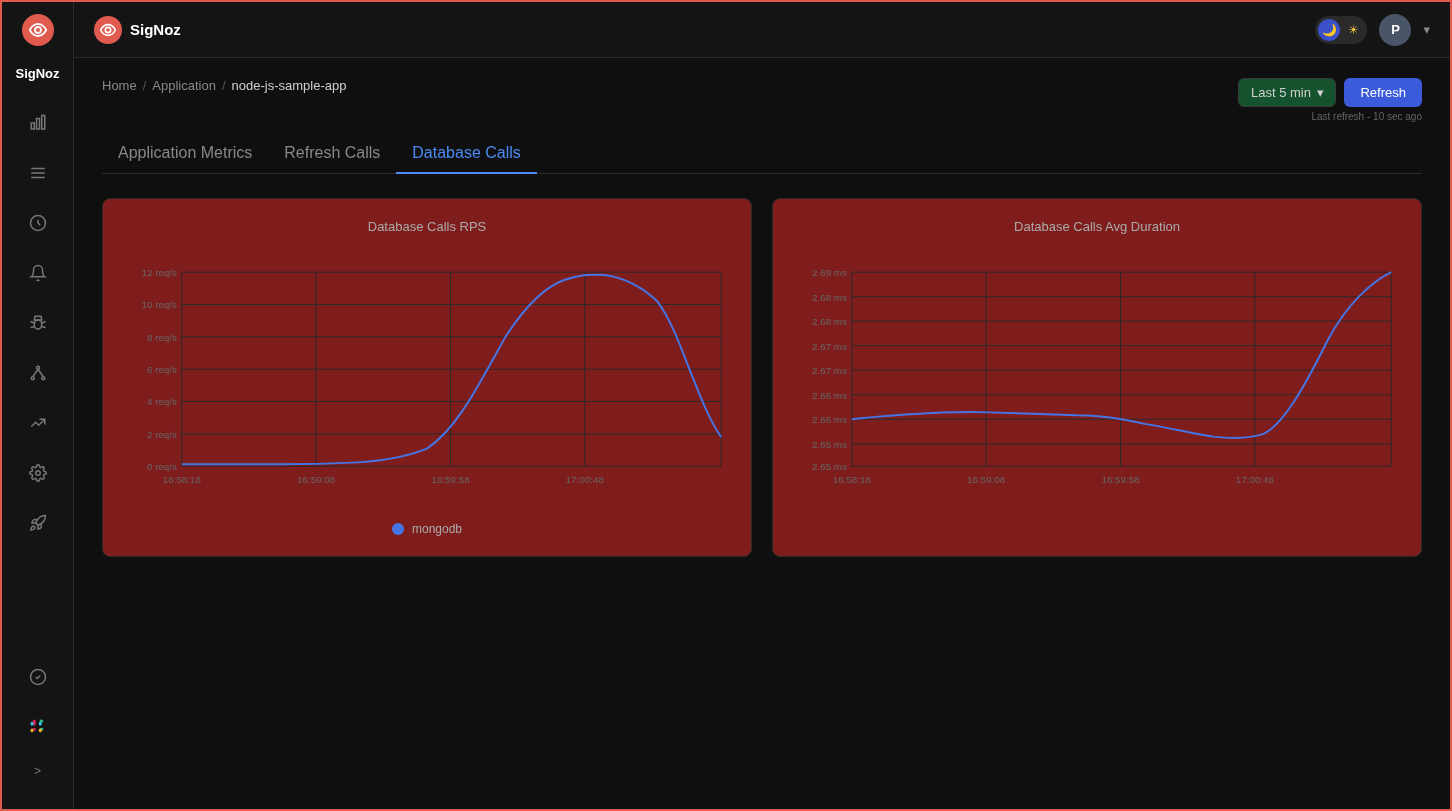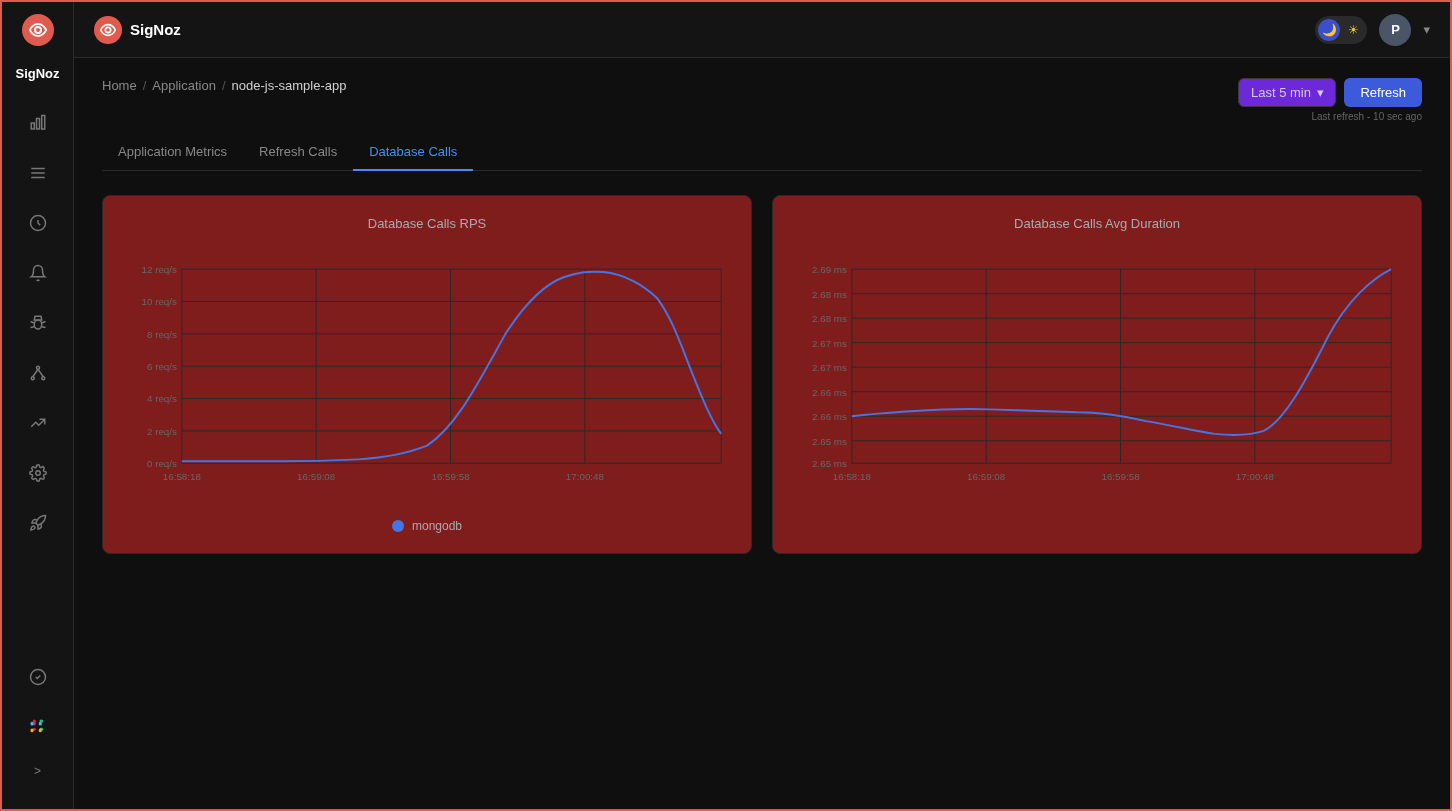--- a/index.html
+++ b/index.html
@@ -203,21 +203,21 @@
     .breadcrumb-item {
       color: #888;
       cursor: pointer;
     }
 
     .breadcrumb-current {
       color: #d0d0d0;
     }
 
     .time-selector {
-      background: #6d28d9;
+      background: #14532d;
       border: 1px solid #3a3a3a;
       border-radius: 6px;
       padding: 6px 12px;
       color: #d0d0d0;
       font-size: 13px;
       display: flex;
       align-items: center;
       gap: 6px;
       cursor: pointer;
     }
@@ -242,21 +242,21 @@
     
     .tabs {
       display: flex;
       gap: 0;
       border-bottom: 1px solid #2a2a2a;
       margin-bottom: 24px;
     }
 
     .tab {
       padding: 10px 16px;
-      font-size: 13px;
+      font-size: 16px;
       color: #888;
       cursor: pointer;
       border-bottom: 2px solid transparent;
       margin-bottom: -1px;
     }
 
     .tab.active {
       color: #4c8bf5;
       border-bottom-color: #4c8bf5;
     }

